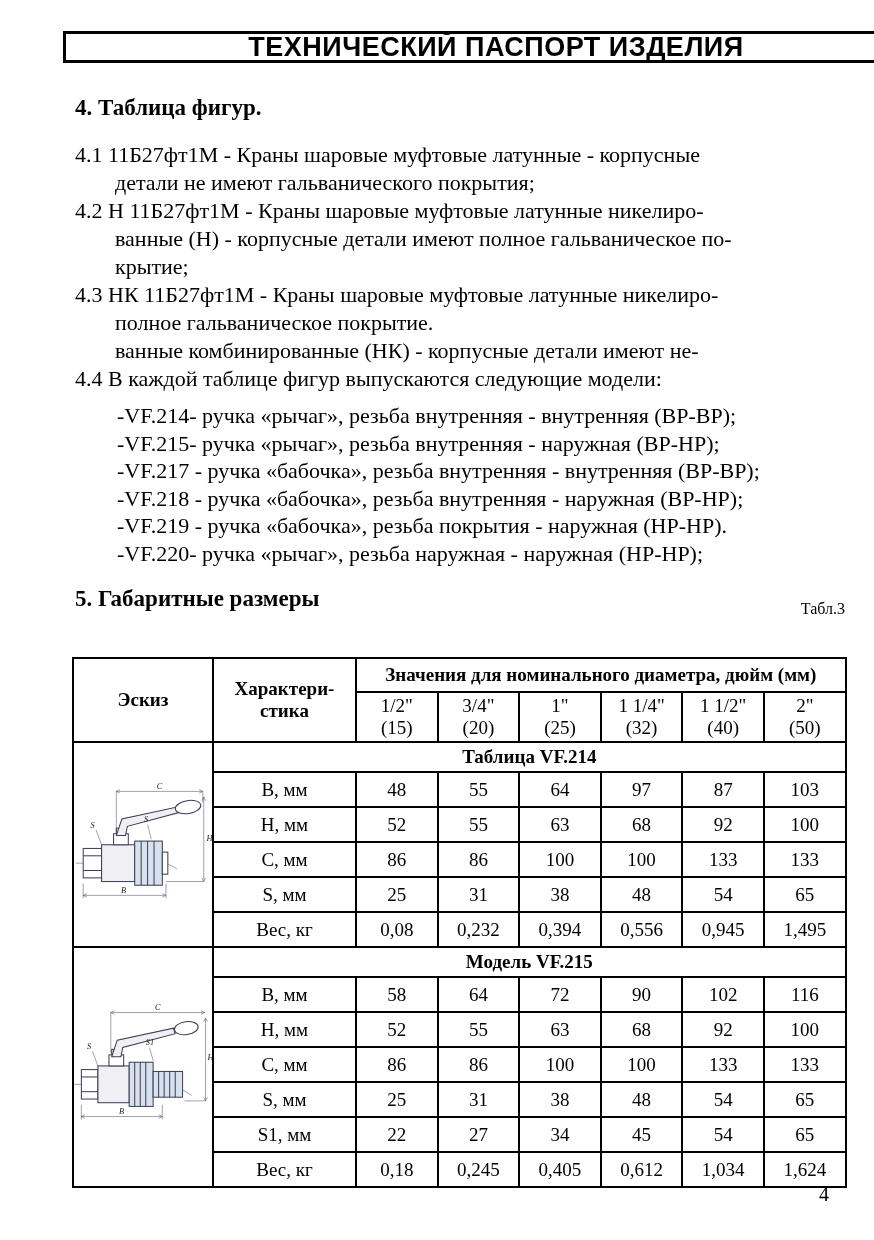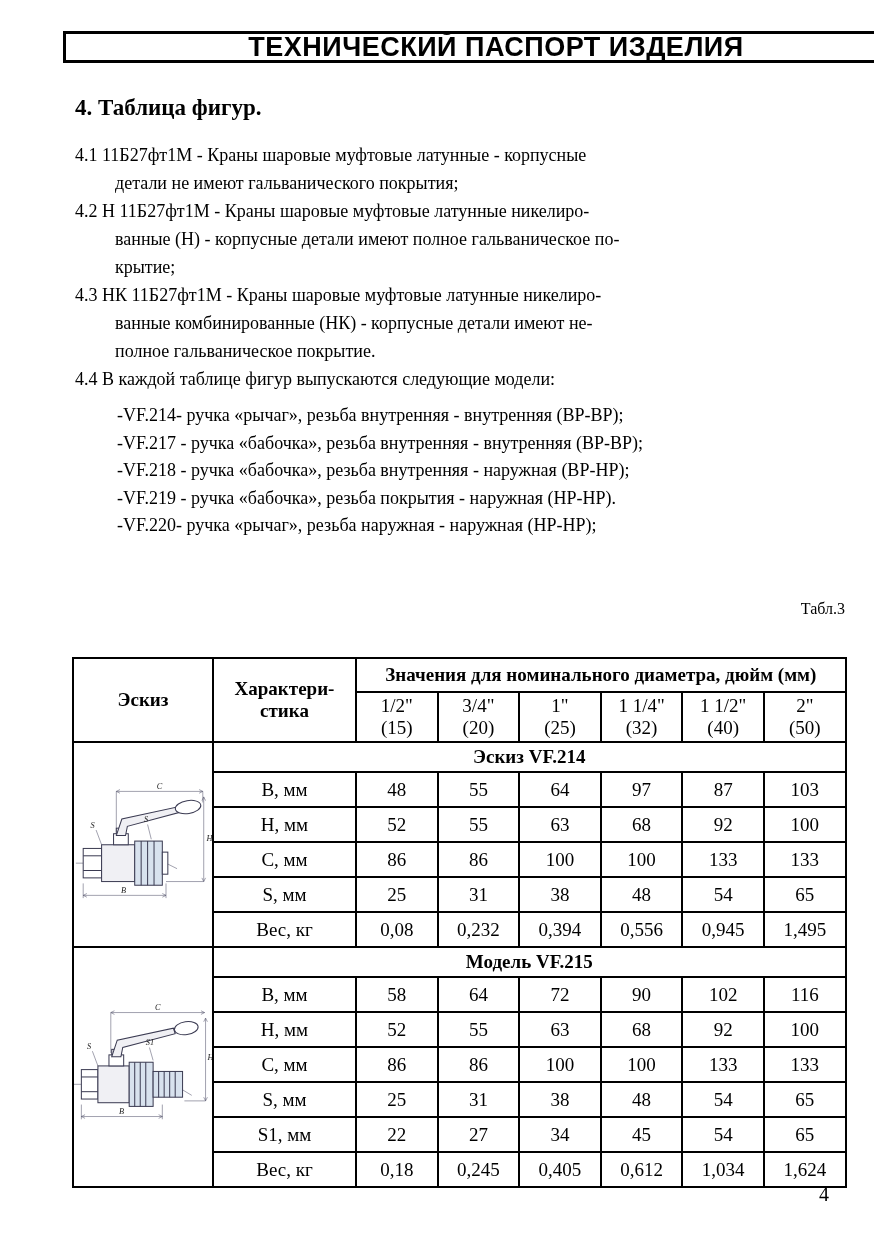--- a/index.html
+++ b/index.html
@@ -19,21 +19,21 @@
     font-weight:bold; font-size:27px; letter-spacing:0.5px; white-space:nowrap;
   }
   .sec-heading {
     position:absolute; left:75px;
     font-size:23px; font-weight:bold; white-space:nowrap;
   }
   #sec4-heading { top:95px; }
   #sec5-heading { top:586px; }
   .para-container {
     position:absolute; left:75px; top:141px; width:760px;
-    font-size:18px; line-height:28px;
+    font-size:22px; line-height:28px;
   }
   .pline { white-space:nowrap; }
   .pline.cont { padding-left:40px; }
   .pnum { }
   .models-list { margin-top:9px; padding-left:42px; line-height:27.5px; }
   .mline { white-space:nowrap; }
   .table-label {
     position:absolute; left:63px; top:600px; width:782px;
     text-align:right; font-size:16px;
   }
@@ -79,36 +79,38 @@
           <div class="pline first"><span class="pnum">4.1 </span>11Б27фт1М - Краны шаровые муфтовые латунные - корпусные</div>
           <div class="pline cont">детали не имеют гальванического покрытия;</div>
         </div>
         <div class="pitem">
           <div class="pline first"><span class="pnum">4.2 </span>Н 11Б27фт1М - Краны шаровые муфтовые латунные никелиро-</div>
           <div class="pline cont">ванные (Н) - корпусные детали имеют полное гальваническое по-</div>
           <div class="pline cont">крытие;</div>
         </div>
         <div class="pitem">
           <div class="pline first"><span class="pnum">4.3 </span>НК 11Б27фт1М - Краны шаровые муфтовые латунные никелиро-</div>
+          <div class="pline cont">полное гальваническое покрытие.</div>
           <div class="pline cont">ванные комбинированные (НК) - корпусные детали имеют не-</div>
-          <div class="pline cont">полное гальваническое покрытие.</div>
         </div>
         <div class="pitem">
           <div class="pline first"><span class="pnum">4.4 </span>В каждой таблице фигур выпускаются следующие модели:</div>
         </div>
       </div>
     <div class="models-list" id="models-list">
         <div class="mline">-VF.214- ручка «рычаг», резьба внутренняя - внутренняя (ВР-ВР);</div>
+        <div class="mline">-VF.215- ручка «рычаг», резьба внутренняя - наружная (ВР-НР);</div>
         <div class="mline">-VF.217 - ручка «бабочка», резьба внутренняя - внутренняя (ВР-ВР);</div>
         <div class="mline">-VF.218 - ручка «бабочка», резьба внутренняя - наружная (ВР-НР);</div>
         <div class="mline">-VF.219 - ручка «бабочка», резьба покрытия - наружная (НР-НР).</div>
         <div class="mline">-VF.220- ручка «рычаг», резьба наружная - наружная (НР-НР);</div>
       </div>
   </div>
 
+  <div class="sec-heading" id="sec5-heading">5. Габаритные размеры</div>
 
   <div class="table-label">Табл.3</div>
 
   <table class="dim-table">
     <colgroup>
       <col style="width:140px">
         <col style="width:143px">
       <col style="width:81.6px">
         <col style="width:81.6px">
         <col style="width:81.6px">
@@ -189,21 +191,21 @@
       <rect class="sk-fillg" x="46" y="54" width="10" height="6"></rect>
       <polygon class="sk-fillg" points="46,62 52,44 112,31 114,37 58,52 56,62"></polygon>
       <ellipse class="sk-fillw" cx="124" cy="31" rx="14" ry="7" transform="rotate(-9 124 31)"></ellipse>
 
       <text class="sk-label" x="90" y="11">C</text>
       <text class="sk-label" x="144" y="68">H</text>
       <text class="sk-label" x="51" y="124">В</text>
       <text class="sk-label" x="18" y="54">S</text>
       <text class="sk-label" x="76" y="47">S</text>
     </svg></td>
-          <td colspan="7" class="model-title">Эскиз VF.214</td>
+          <td colspan="7" class="model-title">Таблица VF.214</td>
         </tr>
         <tr>
           <td class="char-cell">В, мм</td>
           <td class="val-cell">48</td>
           <td class="val-cell">55</td>
           <td class="val-cell">64</td>
           <td class="val-cell">97</td>
           <td class="val-cell">87</td>
           <td class="val-cell">103</td>
         </tr>

